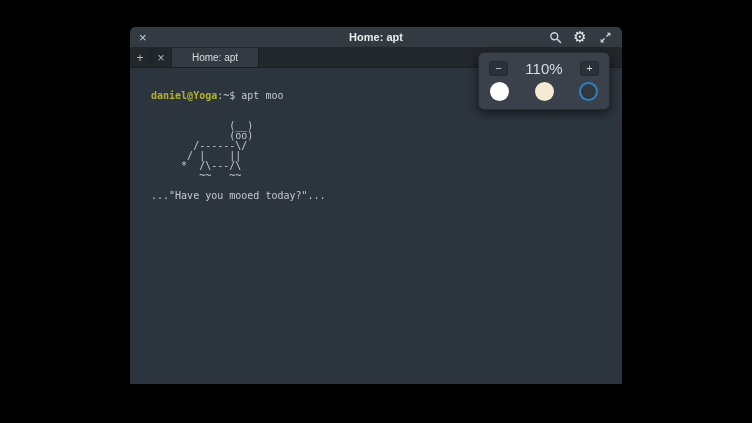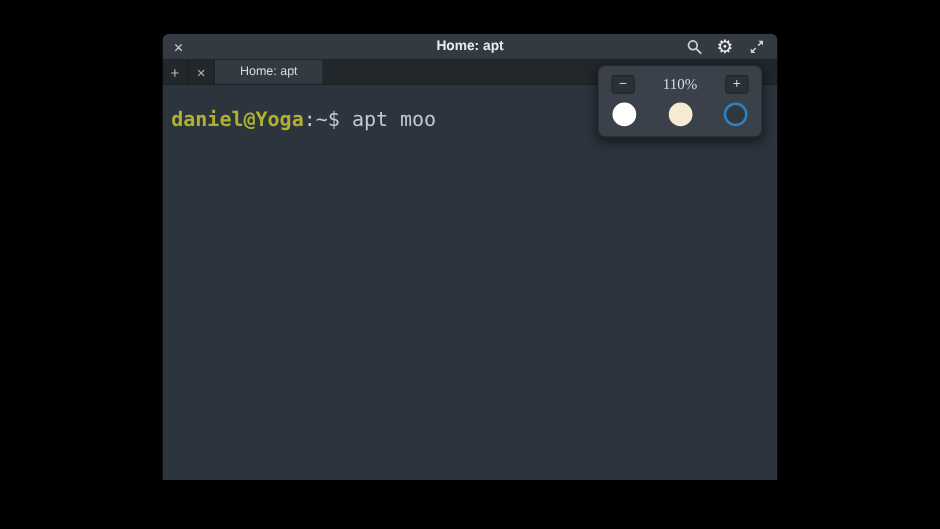--- a/index.html
+++ b/index.html
@@ -54,23 +54,23 @@
     display:flex; align-items:center; justify-content:center;
     font-size:10px; color:#a6adb5; background:#262b30;
     border-right:1px solid #1b2024; cursor:default;
   }
   .tab.active { background:#333a42; color:#d8dde2; }
   .tab-home { width:87px; }
   .tab-projects { width:108px; }
 
   
   .terminal {
-    height:316px; background:#2c343d; padding:3px 7px;
+    height:316px; background:#2c343d; padding:3px 21px;
     font-family:"DejaVu Sans Mono", monospace;
-    font-size:16px; line-height:10px; color:#c3c9cf;
+    font-size:10px; line-height:10px; color:#c3c9cf;
     white-space:pre; cursor:text;
   }
   .term-user { color:#b1b12f; font-weight:bold; }
   .term-art { font:inherit; line-height:inherit; color:#c3c9cf; }
   .cursor {
     display:inline-block; width:5px; height:9px;
     border:1px solid #c3c9cf; margin-left:6px; vertical-align:-1px;
   }
 
   
@@ -81,21 +81,21 @@
     padding:7px 10px 8px; display:flex; flex-direction:column; justify-content:space-between;
     z-index:5;
   }
   .zoom-row { display:flex; align-items:center; justify-content:space-between; }
   .zoom-btn {
     width:19px; height:15px; background:#2b3138; border:1px solid #24292e;
     border-radius:3px; color:#d0d5da; font-size:11px; line-height:1;
     display:flex; align-items:center; justify-content:center; cursor:default;
     font-family:inherit;
   }
-  .zoom-level { font-size:12px; color:#d7dce1;font-family:Liberation Serif, serif; }
+  .zoom-level { font-size:15px; color:#d7dce1; }
   .theme-row { display:flex; align-items:center; justify-content:space-between; padding:0 1px; }
   .swatch {
     width:19px; height:19px; border-radius:50%; border:none; cursor:default;
   }
   .swatch.selected { border:2px solid #2f81c4; }
 </style>
 </head>
 <body>
 
 <div class="desktop">
@@ -126,20 +126,28 @@
     <div class="tabbar">
       <button class="tab-btn">+</button>
       <button class="tab-btn">×</button>
       <div class="tab tab-home active">
         <span>Home: apt</span>
       </div>
     </div>
 
     <div class="terminal">
       <div class="term-line"><span class="term-user">daniel@Yoga</span><span>:~$ </span><span>apt moo</span></div>
+      <pre class="term-art">             (__)
+             (oo)
+       /------\/
+      / |    ||
+     *  /\---/\
+        ~~   ~~
+
+..."Have you mooed today?"...</pre>
     </div>
 
   </div>
 
   <div class="popover">
     <div class="zoom-row">
       <button class="zoom-btn">−</button>
       <div class="zoom-level">110%</div>
       <button class="zoom-btn">+</button>
     </div>

